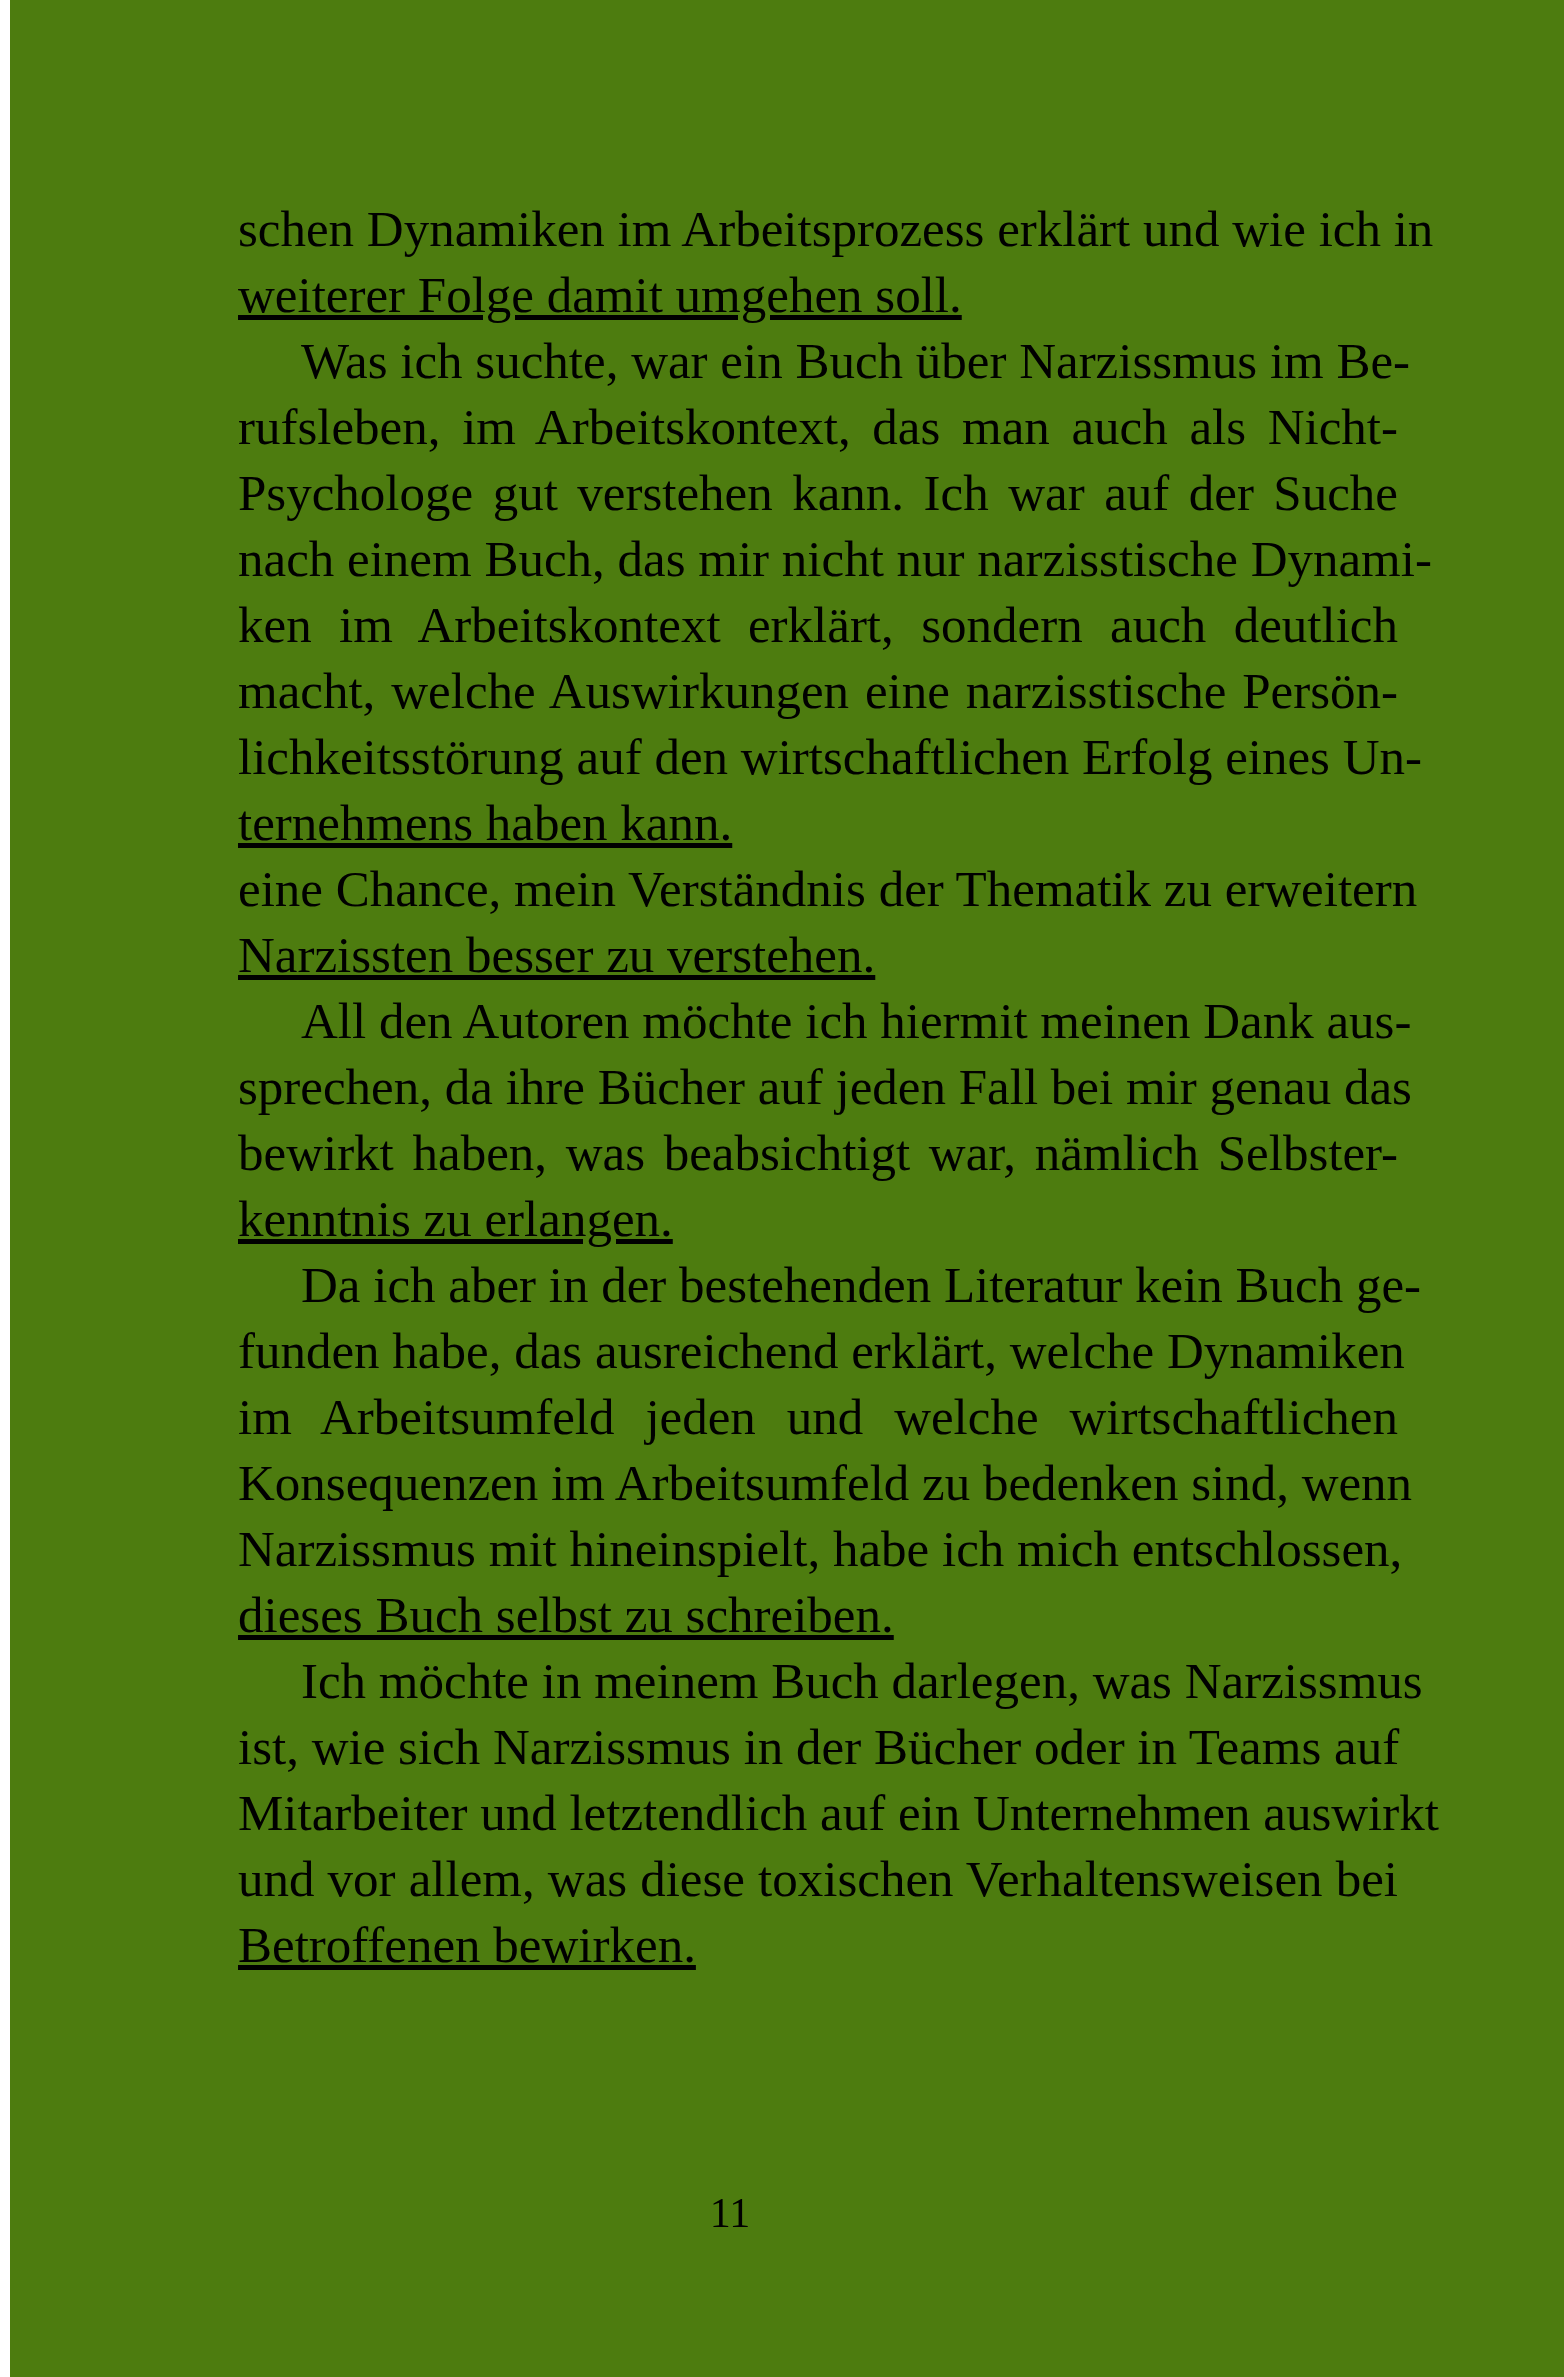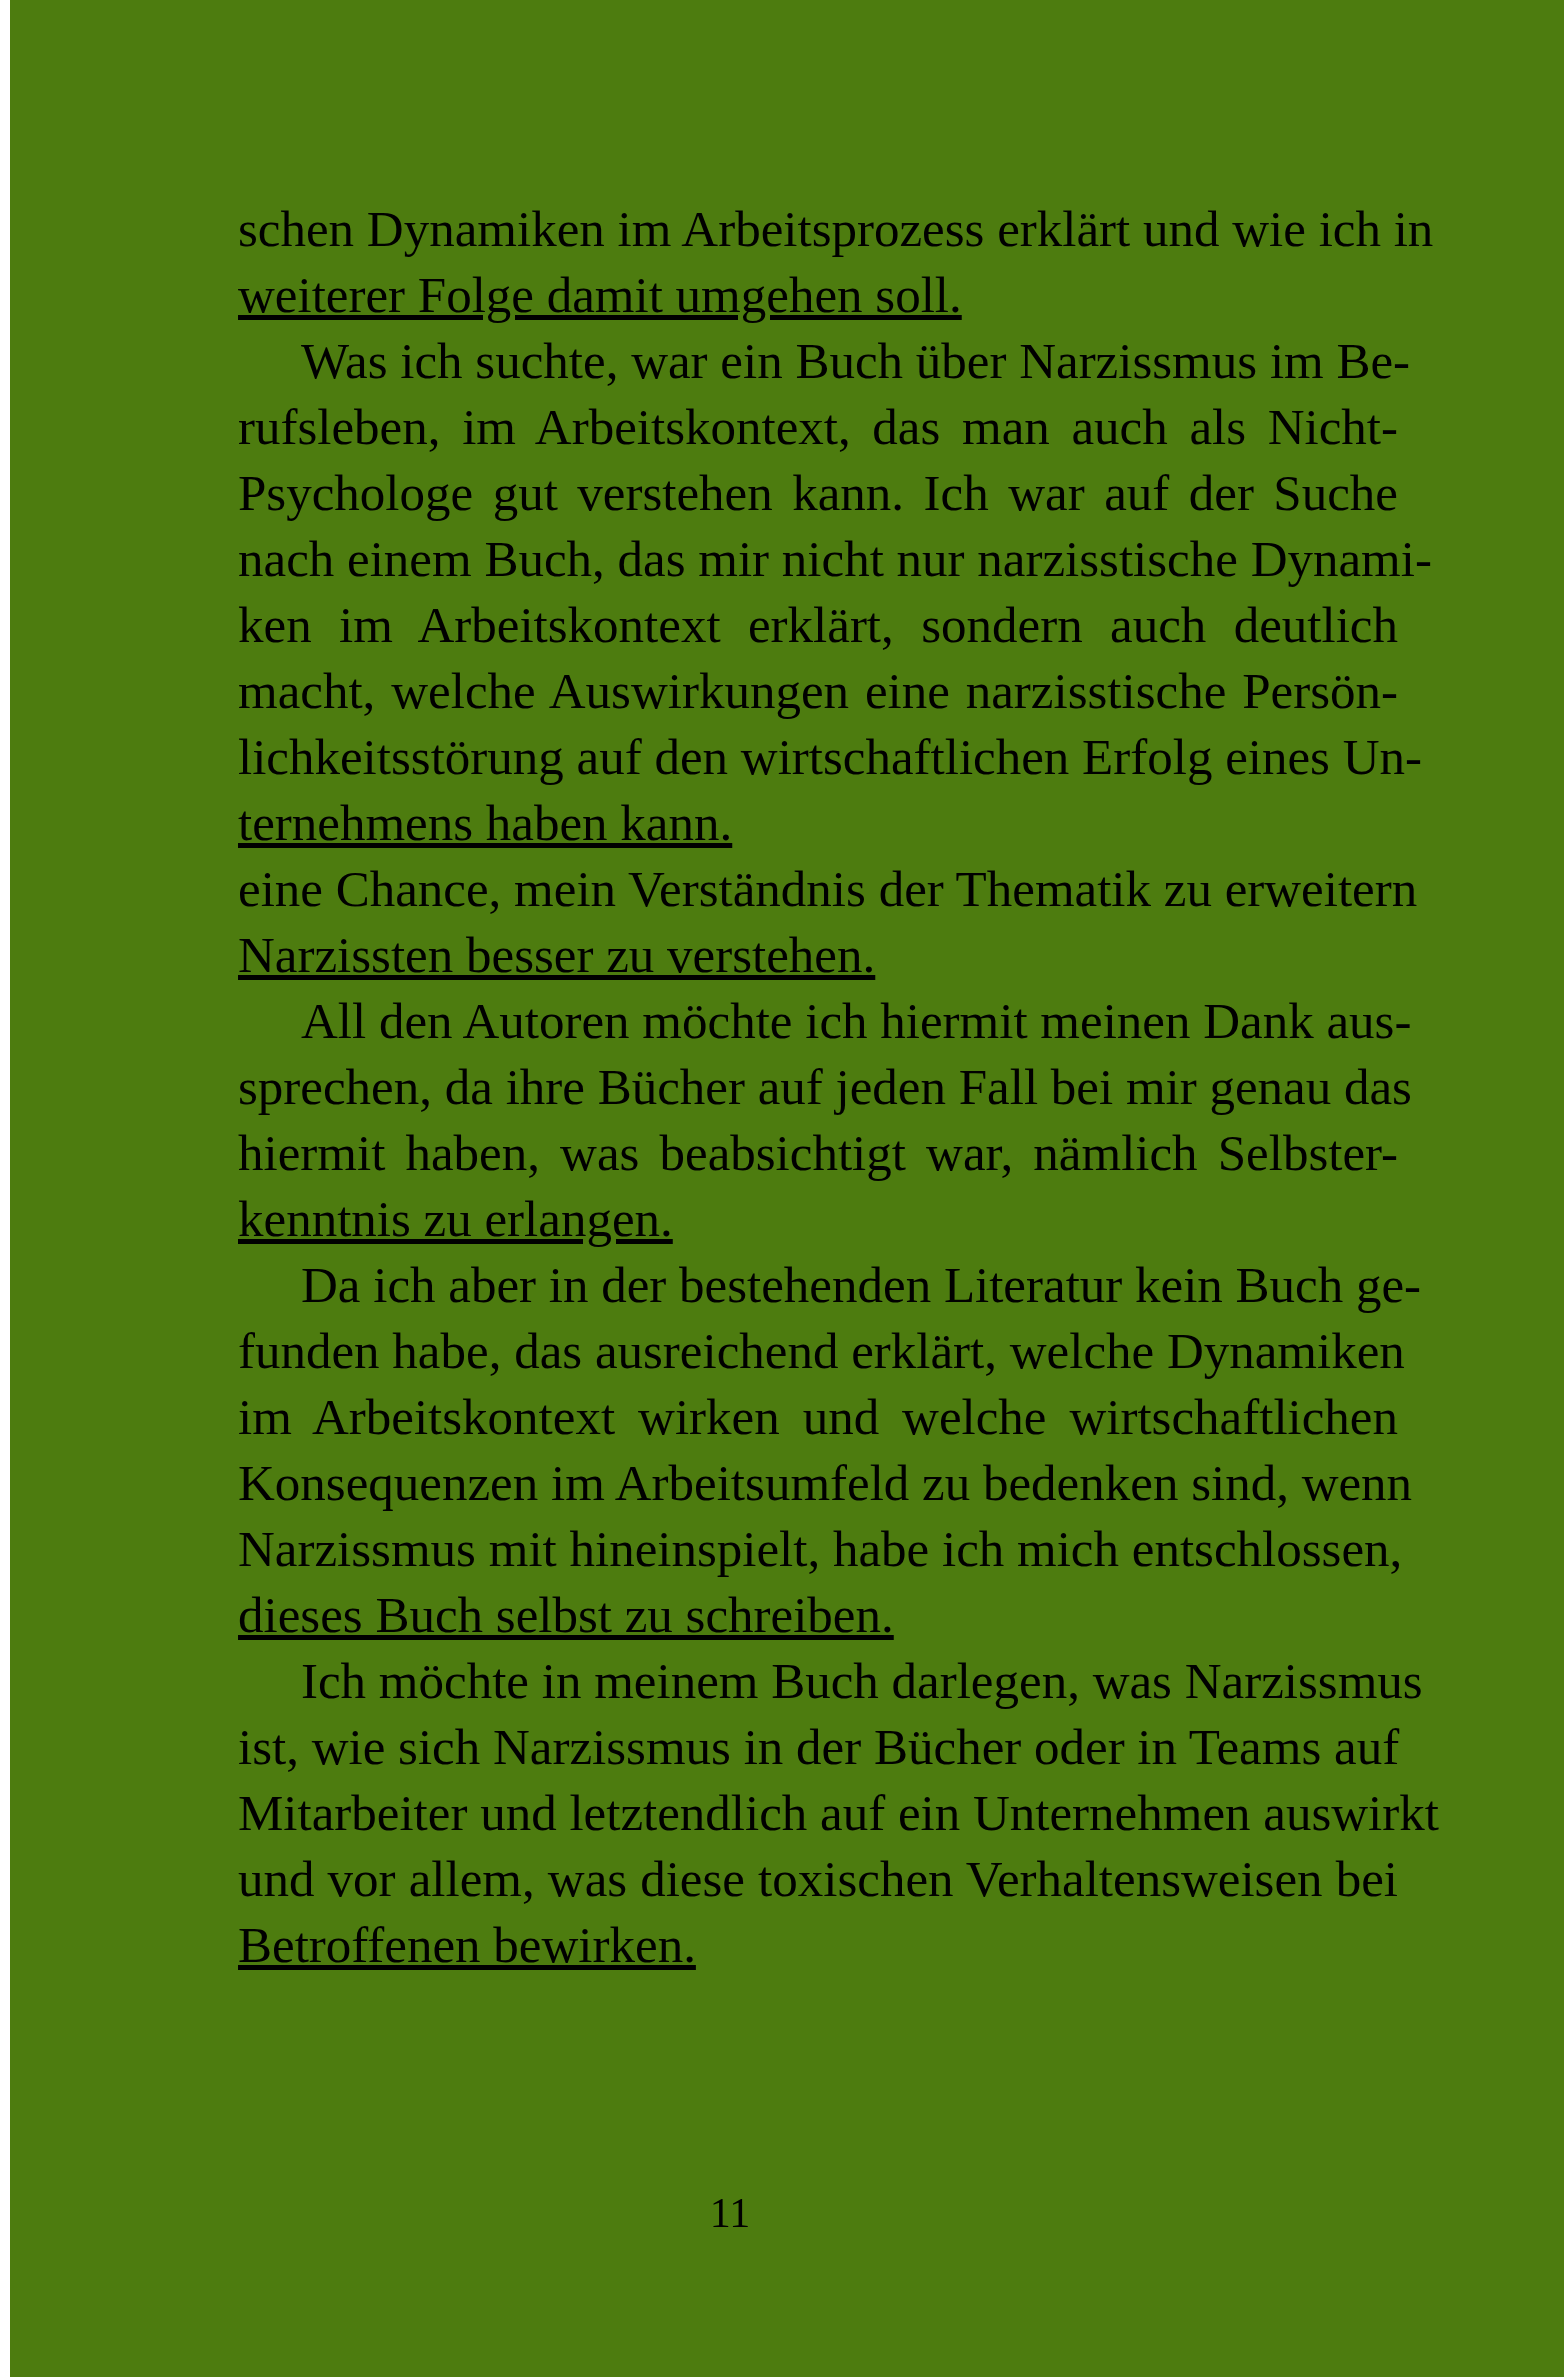--- a/index.html
+++ b/index.html
@@ -77,28 +77,28 @@
     </div>
 
     <div>
       <span class="line">eine Chance, mein Verständnis der Thematik zu erweitern</span>
       <span class="line last">Narzissten besser zu verstehen.</span>
     </div>
 
     <div>
       <span class="line indent">All den Autoren möchte ich hiermit meinen Dank aus-</span>
       <span class="line">sprechen, da ihre Bücher auf jeden Fall bei mir genau das</span>
-      <span class="line">hiermit haben, was beabsichtigt war, nämlich Selbster-</span>
+      <span class="line">bewirkt haben, was beabsichtigt war, nämlich Selbster-</span>
       <span class="line last">kenntnis zu erlangen.</span>
     </div>
 
     <div>
       <span class="line indent">Da ich aber in der bestehenden Literatur kein Buch ge-</span>
       <span class="line">funden habe, das ausreichend erklärt, welche Dynamiken</span>
-      <span class="line">im Arbeitskontext wirken und welche wirtschaftlichen</span>
+      <span class="line">im Arbeitsumfeld jeden und welche wirtschaftlichen</span>
       <span class="line">Konsequenzen im Arbeitsumfeld zu bedenken sind, wenn</span>
       <span class="line">Narzissmus mit hineinspielt, habe ich mich entschlossen,</span>
       <span class="line last">dieses Buch selbst zu schreiben.</span>
     </div>
 
     <div>
       <span class="line indent">Ich möchte in meinem Buch darlegen, was Narzissmus</span>
       <span class="line">ist, wie sich Narzissmus in der Bücher oder in Teams auf</span>
       <span class="line">Mitarbeiter und letztendlich auf ein Unternehmen auswirkt</span>
       <span class="line">und vor allem, was diese toxischen Verhaltensweisen bei</span>

